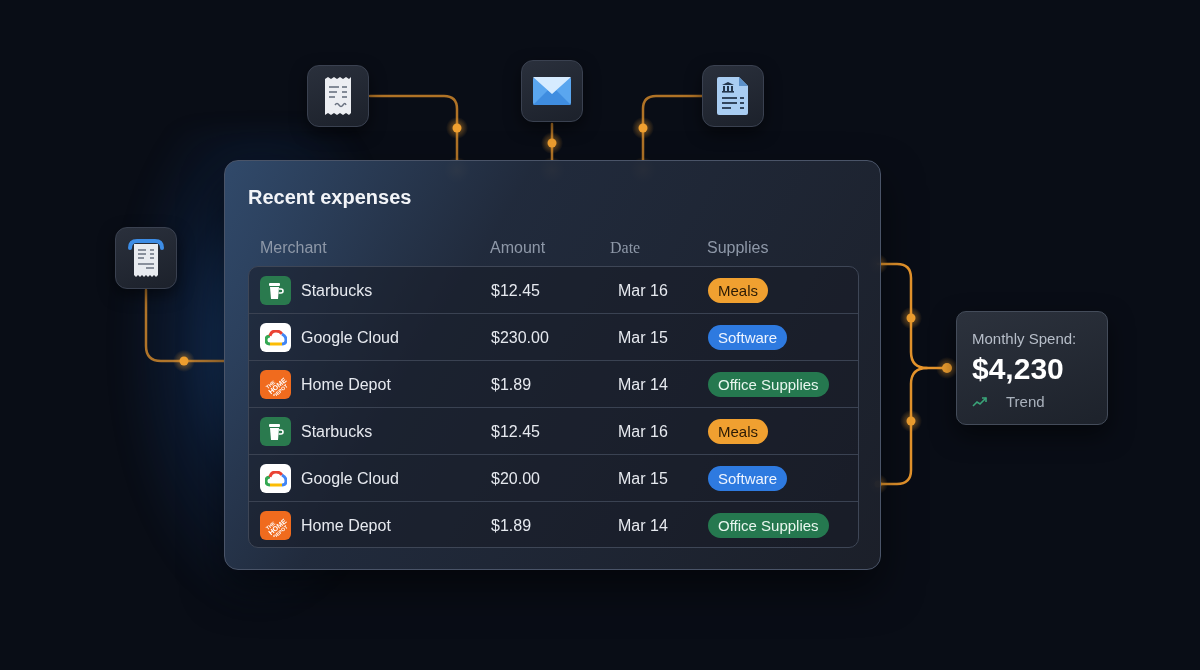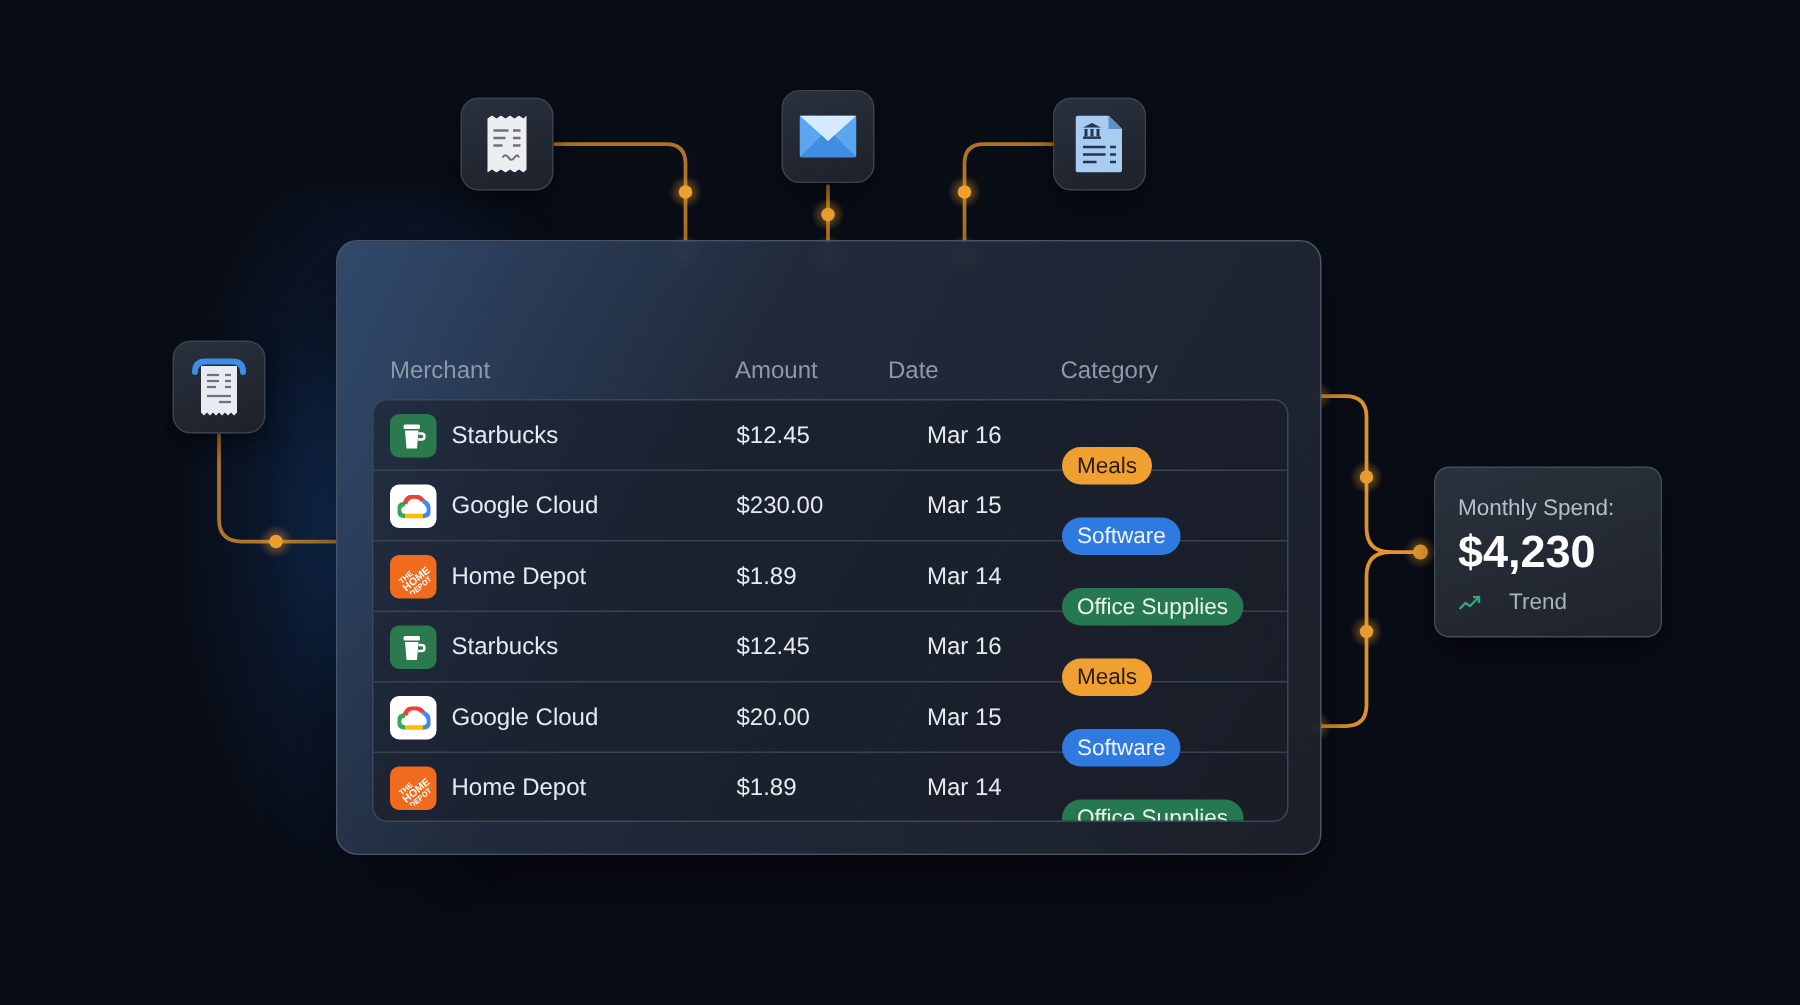--- a/index.html
+++ b/index.html
@@ -59,21 +59,21 @@
   .merchant-logo {
     position: absolute; left: 11px; top: 9px; width: 31px; height: 29px; border-radius: 6px;
     display: flex; align-items: center; justify-content: center;
   }
   .cell { position: absolute; top: 0; line-height: 47px; font-size: 16px; color: #e6e9ef; }
   .cell.merchant { left: 52px; }
   .cell.amount { left: 242px; }
   .cell.date { left: 355px; margin-left: 14px; }
   .pill {
     position: absolute; left: 459px; top: 11px; height: 25px; padding: 0 10px;
-    border-radius: 13px; font-size: 15px; line-height: 25px; margin-top: 20px;
+    border-radius: 13px; font-size: 15px; line-height: 25px;
   }
   .pill.meals { background: #f0a030; color: #2a1a05; }
   .pill.software { background: #2e7ae0; color: #eef4ff; }
   .pill.office { background: #25784f; color: #e8f6ee; }
 
   .spend-card {
     position: absolute; left: 956px; top: 311px; width: 152px; height: 114px;
     border-radius: 10px;
     background: linear-gradient(160deg, #2c323d 0%, #1d222b 100%);
     border: 1px solid #444c5a;
@@ -188,25 +188,26 @@
         <line x1="22" y1="16" x2="26" y2="16"></line>
       <line x1="10" y1="20" x2="16" y2="20"></line>
         <line x1="22" y1="20" x2="26" y2="20"></line>
       <line x1="10" y1="26" x2="26" y2="26"></line>
       <line x1="18" y1="30" x2="26" y2="30"></line>
     </g>
   </svg>
 </div>
 
 <div class="card">
+  <div class="card-title">Recent expenses</div>
 
   <div class="col-head" style="left:35px;">Merchant</div>
   <div class="col-head" style="left:265px;">Amount</div>
-  <div class="col-head" style="left:367px;">Date</div>
-  <div class="col-head" style="left:482px;">Category</div>
+  <div class="col-head" style="left:385px;font-family:Liberation Serif, serif;">Date</div>
+  <div class="col-head" style="left:482px;">Supplies</div>
 
   <div class="table">
 
     <div class="row">
       <div class="merchant-logo" style="background:#2a7a4e;">
         <svg width="16" height="18" viewBox="0 0 16 18">
             <rect x="1" y="1" width="11" height="3" rx="1" fill="#fff"></rect>
             <path d="M2 5 H11 L10 17 H3 Z" fill="#fff"></path>
             <path d="M11 7 H13 Q15 7 15 9 Q15 11 13 11 H10.7" fill="none" stroke="#fff" stroke-width="1.6"></path>
           </svg>

